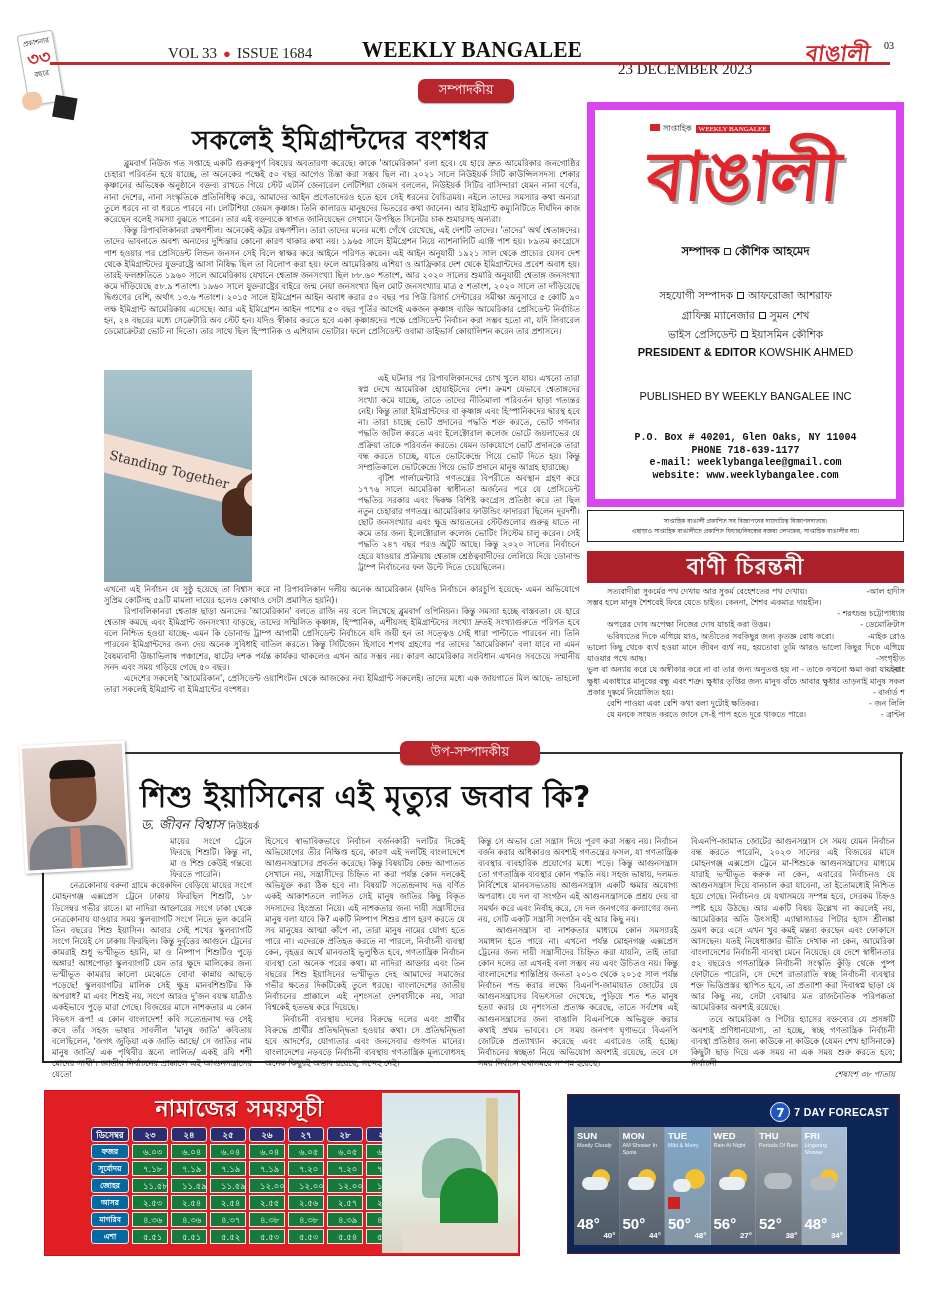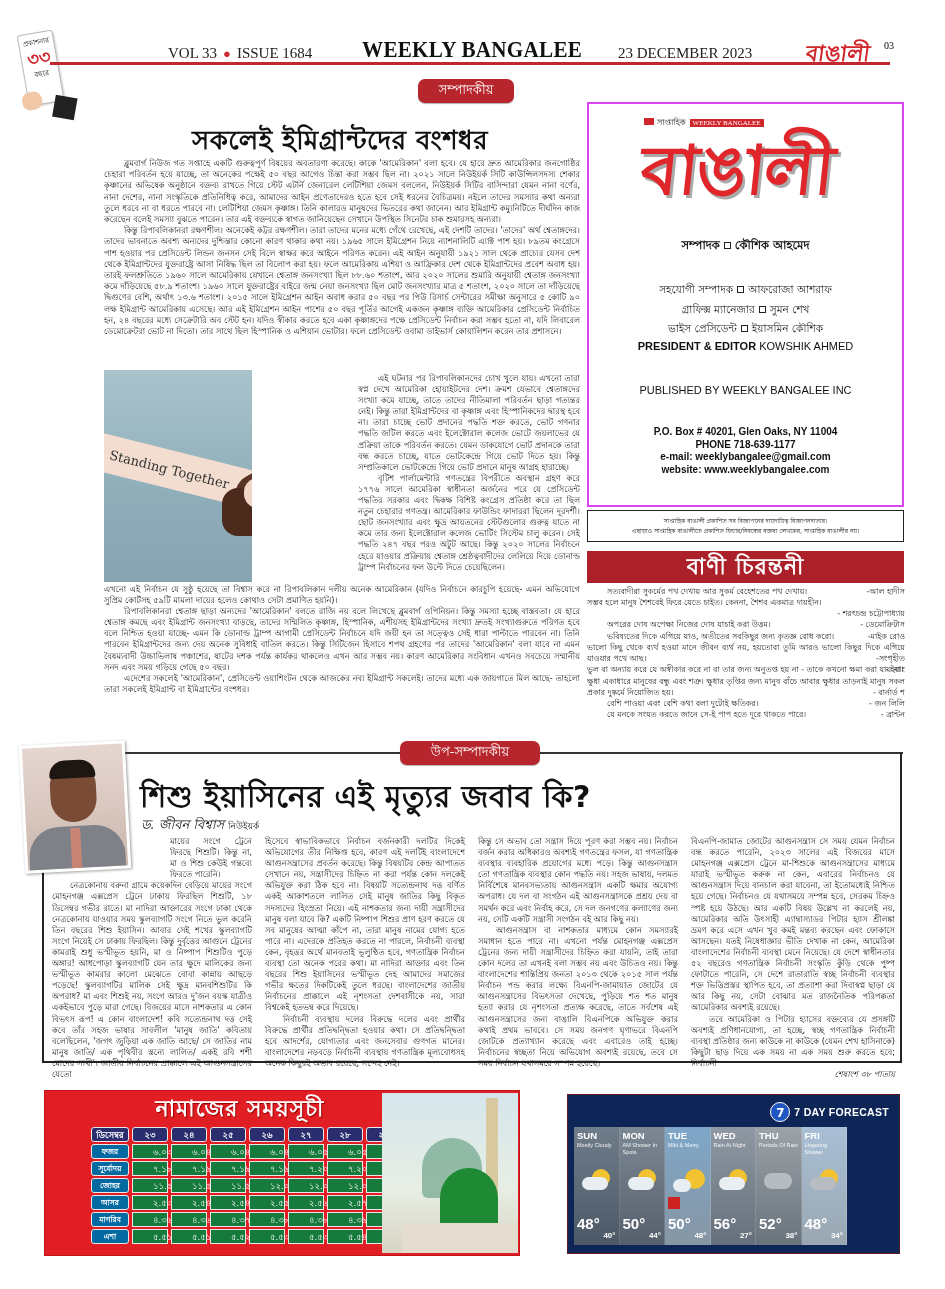--- a/index.html
+++ b/index.html
@@ -6,21 +6,21 @@
   html, body { width: 945px; height: 1289px; background: #ffffff; overflow: hidden; }
   body { position: relative; font-family: "DejaVu Sans", sans-serif; color: #111; }
 
   .abs { position: absolute; }
 
   
   .masthead-line { left: 50px; top: 62px; width: 840px; height: 3px; background: #c0282e; }
   .vol { left: 168px; top: 45px; font-family: "Liberation Serif", serif; font-size: 15px; color: #222; }
   .vol .dot { color: #d1262c; font-size: 13px; margin: 0 6px; }
   .mast-title { left: 362px; top: 36px; font-family: "Liberation Serif", serif; font-size: 24px; font-weight: bold; letter-spacing: 0.3px; color: #111; transform: scaleX(0.88); transform-origin: left; }
-  .mast-date { left: 618px; top: 45px; font-family: "Liberation Serif", serif; font-size: 15px; color: #222; }
+  .mast-date { left: 618px; top: 61px; font-family: "Liberation Serif", serif; font-size: 15px; color: #222; }
   .mast-logo { left: 806px; top: 40px; width: 62px; height: 28px; background: #fff; }
   .mast-logo-text { font-family: "DejaVu Sans", sans-serif; font-size: 22px; font-weight: bold; color: #d1262c; line-height: 28px; transform: skewX(-8deg); display: inline-block; }
   .page-num { left: 884px; top: 40px; font-family: "Liberation Serif", serif; font-size: 10px; color: #000000; }
 
   
   .anniv { left: 18px; top: 32px; width: 48px; height: 88px; transform: rotate(-10deg); }
   .anniv-card { position: absolute; left: 6px; top: 0; width: 36px; height: 72px; background: #fff; border: 1px solid #bbb; border-radius: 3px; box-shadow: 1px 1px 2px rgba(0,0,0,0.2); text-align: center; font-size: 7px; line-height: 10px; padding-top: 4px; }
   .anniv-num { color: #d1262c; font-size: 18px; font-weight: bold; line-height: 22px; }
   .anniv-hand { position: absolute; left: 0; top: 58px; width: 20px; height: 18px; background: #f0c8a8; border-radius: 8px; }
   .anniv-sleeve { position: absolute; left: 30px; top: 68px; width: 22px; height: 22px; background: #222; transform: rotate(20deg); }
@@ -40,32 +40,32 @@
   .ed-after p { text-indent: 20px; }
 
   
   .arm-light { position: absolute; left: -30px; top: 85px; width: 230px; height: 38px; background: #f3ddd0; border-radius: 20px; transform: rotate(14deg); }
   .arm-dark { position: absolute; left: 120px; top: 60px; width: 230px; height: 44px; background: #5a3424; border-radius: 22px; transform: rotate(-28deg); }
   .hand-dark { position: absolute; left: 118px; top: 118px; width: 60px; height: 48px; background: #4c2a1c; border-radius: 16px; }
   .hand-light { position: absolute; left: 140px; top: 108px; width: 44px; height: 30px; background: #f1d6c8; border-radius: 14px; }
   .tattoo1 { position: absolute; left: 4px; top: 92px; font-family: "DejaVu Serif", serif; font-size: 13px; color: #333; transform: rotate(14deg); white-space: nowrap; }
 
   
-  .mast-box { left: 587px; top: 102px; width: 317px; height: 405px; border: 2px solid #d946ef; background: #fff; }
+  .mast-box { left: 587px; top: 102px; width: 317px; height: 405px; border: 8px solid #d946ef; background: #fff; }
   .big-logo { position: absolute; left: 50px; top: 10px; width: 210px; height: 103px; background: #fff; }
   .big-logo-strip { position: absolute; left: 5px; top: 3px; height: 12px; font-size: 8px; line-height: 12px; color: #222; }
   .big-logo-strip .red { display: inline-block; width: 10px; height: 7px; background: #d1262c; margin-right: 3px; }
   .big-logo-strip .tag { background: #d1262c; color: #fff; padding: 0 3px; font-family: "Liberation Serif", serif; font-size: 7px; margin-left: 4px; }
   .big-logo-word { position: absolute; left: 2px; top: 12px; font-size: 68px; font-weight: bold; color: #e0262b; line-height: 90px; transform: skewX(-6deg); text-shadow: 3px 3px 0 #aaa; letter-spacing: -2px; }
   .mb-editor { position: absolute; left: 0; top: 133px; width: 100%; text-align: center; font-size: 11.5px; font-weight: bold; color: #111; }
   .mb-line { position: absolute; left: 0; width: 100%; text-align: center; font-size: 10.5px; color: #222; }
   .mb-pres { position: absolute; left: 0; top: 228px; width: 100%; text-align: center; font-family: "Liberation Sans", sans-serif; font-size: 11px; color: #111; }
   .mb-pres b { font-weight: bold; }
   .mb-pub { position: absolute; left: 0; top: 272px; width: 100%; text-align: center; font-family: "Liberation Sans", sans-serif; font-size: 11px; color: #111; }
-  .mb-contact { position: absolute; left: 0; top: 315px; width: 100%; text-align: center; font-family: Liberation Sans, sans-serif; font-size: 10px; font-weight: bold; line-height: 12.5px; color: #111; }
+  .mb-contact { position: absolute; left: 0; top: 315px; width: 100%; text-align: center; font-family: Liberation Mono, monospace; font-size: 10px; font-weight: bold; line-height: 12.5px; color: #111; }
   .box-sq { display: inline-block; width: 7px; height: 7px; border: 1px solid #222; margin: 0 4px; vertical-align: 0px; }
 
   .disclaimer { left: 587px; top: 510px; width: 317px; height: 32px; border: 1.5px solid #222; font-size: 6px; line-height: 10px; text-align: center; padding-top: 5px; color: #222; }
 
   
   .bani-head { left: 587px; top: 551px; width: 317px; height: 32px; background: #ac2029; color: #fff; text-align: center; font-size: 22px; line-height: 32px; font-weight: bold; letter-spacing: 1px; }
   .bani-list { left: 587px; top: 586px; width: 318px; font-size: 7.9px; line-height: 11.15px; color: #222; }
   .quote { display: flex; justify-content: space-between; margin-left: 20px; }
   .quote .q { flex: 1; }
   .quote .a { white-space: nowrap; padding-left: 6px; text-align: right; }
@@ -96,21 +96,21 @@
   .continued { display: flex; justify-content: space-between; }
   .continued i { font-style: italic; }
 
   
   .prayer { left: 44px; top: 1090px; width: 476px; height: 166px; background: #e01e24; border: 1px solid #c0151b; }
   .prayer-title { position: absolute; left: 60px; top: 0; width: 270px; text-align: center; font-size: 22px; font-weight: bold; color: #fff; line-height: 36px; letter-spacing: 1px; text-shadow: 1px 1px 0 #900; }
   .prayer-grid { position: absolute; left: 2px; top: 36px; display: grid; grid-template-columns: 38px repeat(8, 36px); column-gap: 3px; row-gap: 2px; margin-left: 44px; }
   .p-cell { height: 15px; line-height: 14px; font-size: 8.5px; text-align: center; border-radius: 3px; border: 1px solid #e8e8e8; color: #fff; font-weight: bold; }
   .p-head { background: #2a2e6e; }
   .p-label { background: #0369a1; font-size: 7.5px; }
-  .p-time { background: #157a3c; font-weight: normal; text-align: left; padding-left: 20px; border-radius: 0; border-left: 1px solid #e8e8e8; }
+  .p-time { background: #157a3c; font-weight: normal; text-align: left; padding-left: 10px; border-radius: 0; border-left: 1px solid #e8e8e8; }
   .mosque { position: absolute; left: 337px; top: 2px; width: 136px; height: 160px; background: linear-gradient(180deg, #d6e6ec 0%, #e7eee4 60%, #d8d4c4 100%); overflow: hidden; }
   .dome1 { position: absolute; left: 40px; top: 45px; width: 60px; height: 60px; background: #6fa58a; border-radius: 50% 50% 6px 6px; opacity: 0.7; }
   .dome2 { position: absolute; left: 58px; top: 75px; width: 58px; height: 60px; background: #1f8a34; border-radius: 50% 50% 4px 4px; }
   .minaret { position: absolute; left: 104px; top: 5px; width: 12px; height: 140px; background: #d9c9a0; }
   .base { position: absolute; left: 20px; top: 130px; width: 116px; height: 30px; background: #e4ddcf; }
 
   
   .weather { left: 567px; top: 1094px; width: 333px; height: 160px; background: #0e2557; border: 1px solid #5a1a22; overflow: hidden; }
   .w-head { position: absolute; right: 10px; top: 6px; height: 22px; display: flex; align-items: center; gap: 4px; }
   .w-logo { width: 20px; height: 20px; border-radius: 50%; background: #1f56c0; color: #fff; font-size: 12px; font-weight: bold; text-align: center; line-height: 20px; border: 1.5px solid #fff; }

